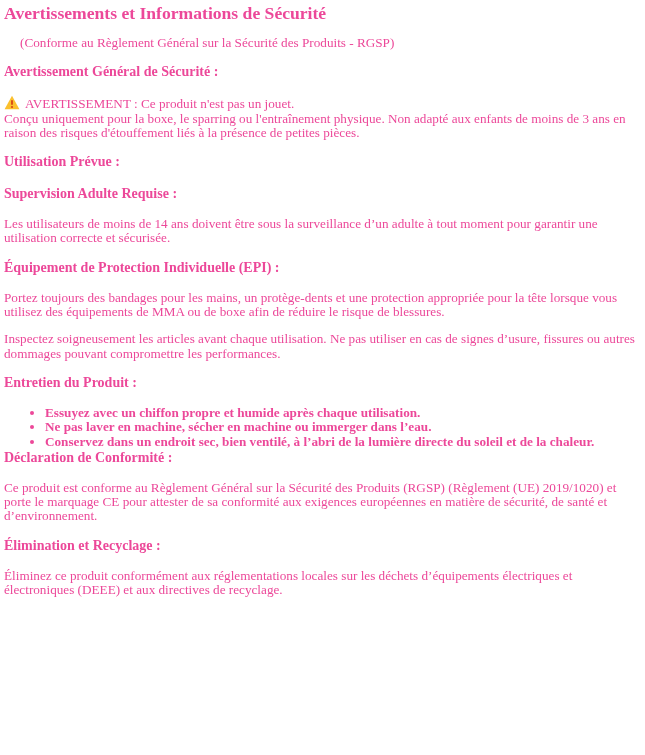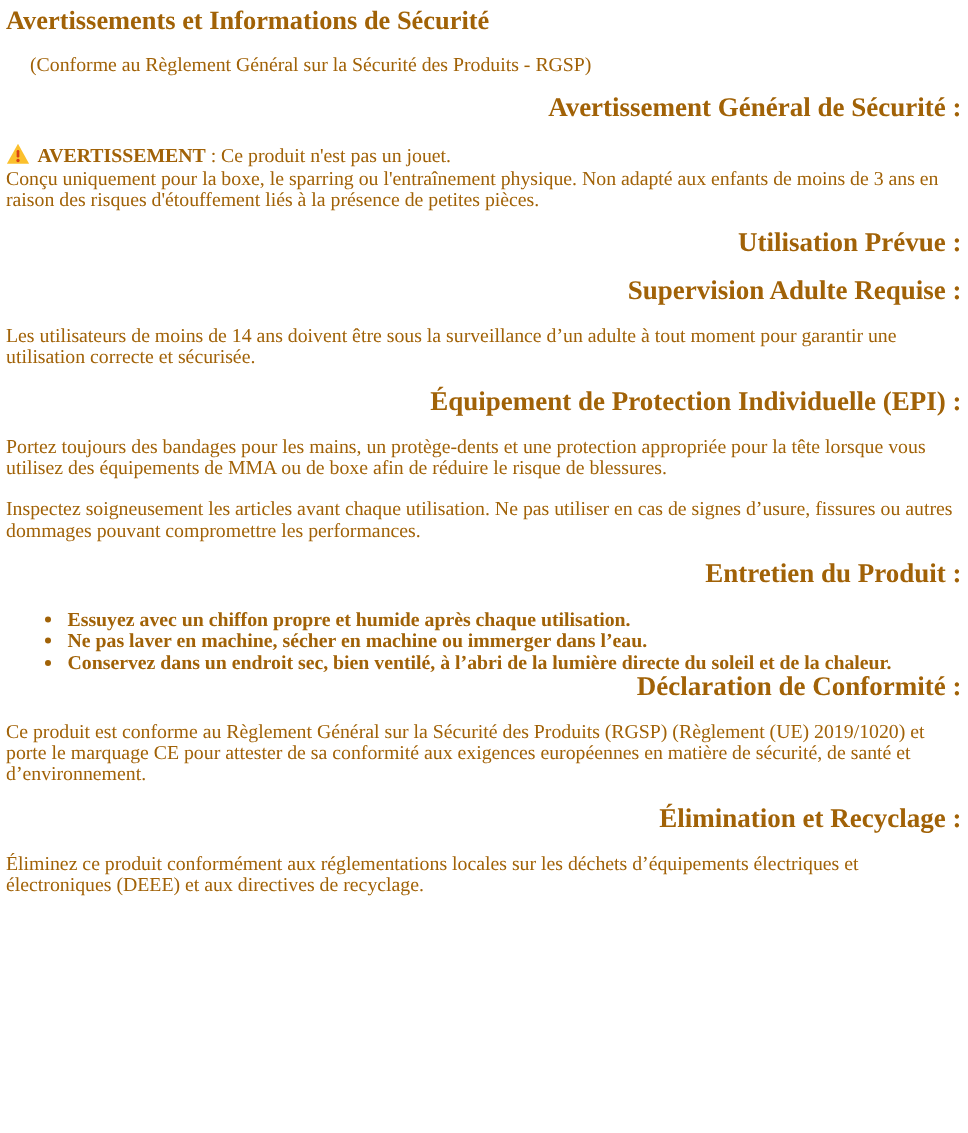--- a/index.html
+++ b/index.html
@@ -2,42 +2,41 @@
 <html lang="fr"><head>
 <meta charset="utf-8">
 <style>
   * { margin: 0; padding: 0; box-sizing: border-box; }
   html, body { background: #ffffff; }
   .page {
     width: 645px;
     height: 755px;
     overflow: hidden;
     background: #ffffff;
-    color: #a16207;
+    color: #ec4899;
     font-family: "Liberation Serif", "DejaVu Serif", serif;
     font-size: 13.2px;
     line-height: 14.3px;
     padding: 3px 4px 0 4px;
   }
   .doc-title {
     font-size: 17.6px;
     font-weight: bold;
     line-height: 20px;
     margin: 0 0 13px 0;
   }
   p { margin: 13px 0; }
   .section-heading {
-    font-size: 18px;
+    font-size: 14px;
     font-weight: bold;
     line-height: 17px;
     margin: 13px 0 15px 0;
-    text-align: right;
   }
   .subtitle { margin: 13px 16px; }
-  .warning-para b { font-weight: bold; }
+  .warning-para b { font-weight: normal; }
   .warn-icon {
     display: inline-block;
     width: 16px;
     height: 15px;
     vertical-align: -2px;
     margin-right: 5px;
   }
   ul.care-list {
     margin: 15px 0 0 0;
     padding-left: 41px;

